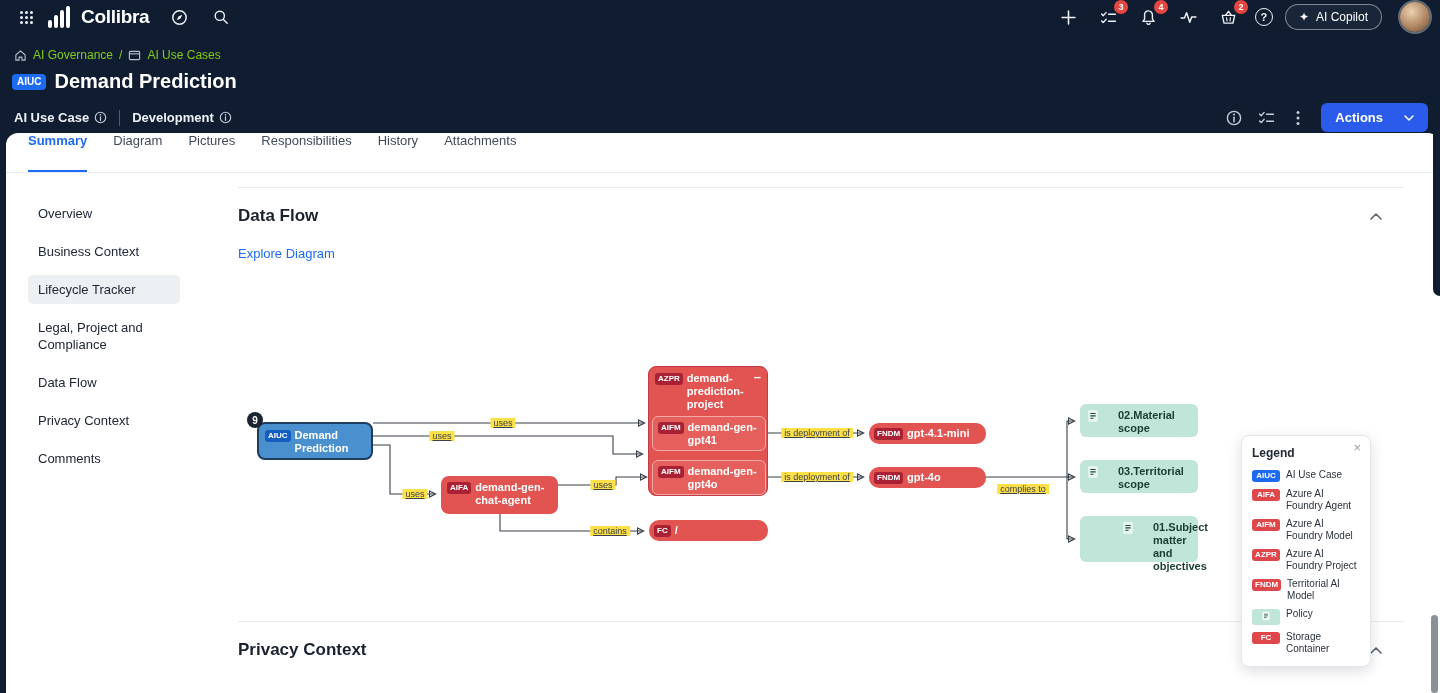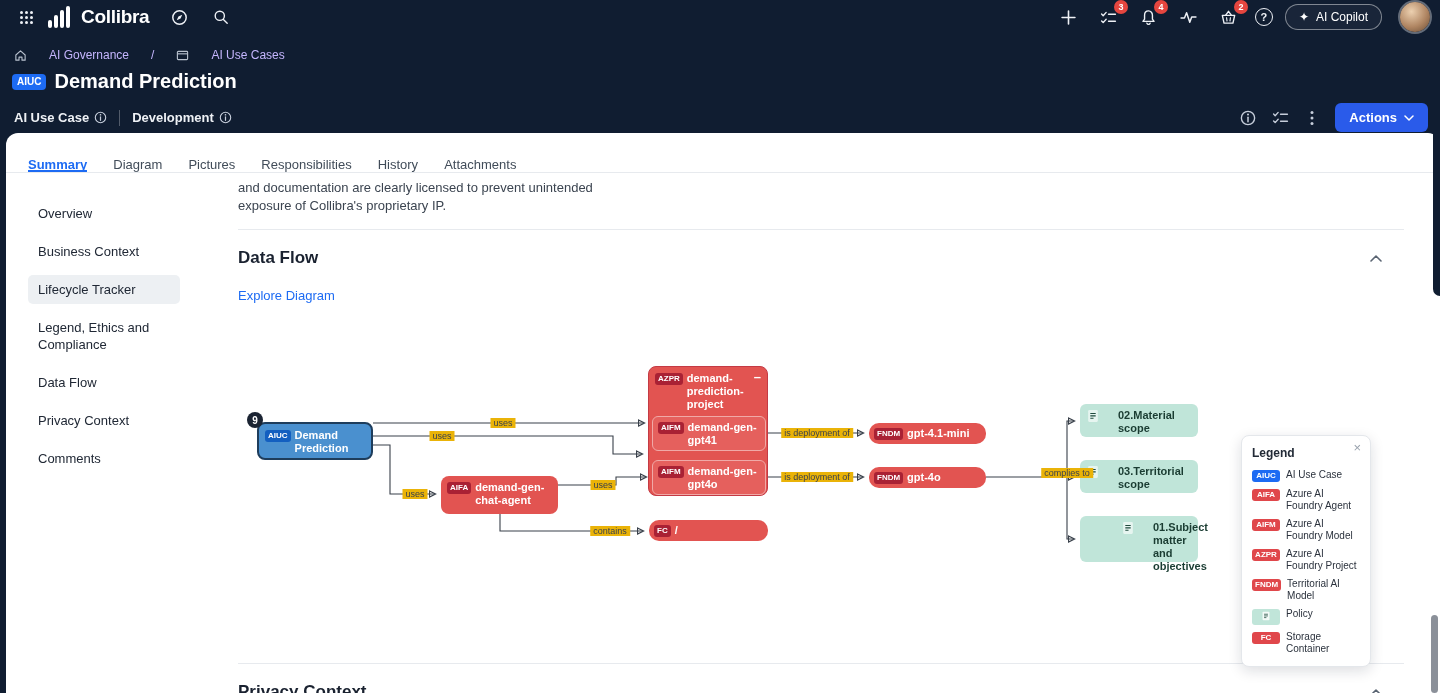--- a/index.html
+++ b/index.html
@@ -12,38 +12,38 @@
   .icon-btn { width:28px; height:28px; display:flex; align-items:center; justify-content:center; position:relative; cursor:pointer; flex:none; }
   .logo { display:flex; align-items:center; gap:7px; margin:0 16px 0 8px; cursor:pointer; }
   .logo-text { font-size:19px; font-weight:700; letter-spacing:-0.3px; color:#fff; }
   .tb-right { margin-left:auto; display:flex; align-items:center; gap:12px; }
   .badge { position:absolute; top:-3px; right:-5px; background:#e5463f; color:#fff; font-size:9px; font-weight:700; min-width:14px; height:14px; border-radius:8px; line-height:14px; text-align:center; padding:0 2px; }
   .copilot { display:flex; align-items:center; gap:7px; border:1px solid rgba(255,255,255,.45); border-radius:16px; padding:5px 13px; font-size:12px; color:#fff; cursor:pointer; background:rgba(255,255,255,.04); }
   .copilot .spark { font-size:12px; line-height:10px; }
   .avatar { width:30px; height:30px; border-radius:50%; margin-left:6px; background:radial-gradient(circle at 38% 32%, #ecd0b0, #b08663 55%, #6f5037 95%); box-shadow:0 0 0 2px rgba(255,255,255,.35); cursor:pointer; flex:none; }
 
   
-  .crumbs { display:flex; align-items:center; gap:22px; padding:14px 0 0 14px; font-size:12px; color:#c4b5fd; }
+  .crumbs { display:flex; align-items:center; gap:6px; padding:14px 0 0 14px; font-size:12px; color:#84cc16; }
   .crumb { cursor:pointer; }
   .title-row { display:flex; align-items:center; gap:8px; padding:8px 0 0 12px; }
   .type-chip { background:#1d6bf3; color:#fff; font-size:10px; font-weight:700; padding:3px 5px; border-radius:4px; line-height:10px; }
   .page-title { font-size:20px; font-weight:700; color:#fff; }
   .meta-row { display:flex; align-items:center; gap:12px; padding:10px 12px 0 14px; font-size:13px; font-weight:600; color:#eef1f5; }
   .meta-item { display:flex; align-items:center; gap:5px; }
   .vdiv { width:1px; height:16px; background:rgba(255,255,255,.28); }
   .meta-right { margin-left:auto; display:flex; align-items:center; gap:16px; color:#c6cedb; }
-  .actions-btn { display:flex; align-items:center; gap:7px; background:#2a5bea; color:#fff; font-size:13px; font-weight:600; padding:7px 14px; border-radius:6px; cursor:pointer; }
+  .actions-btn { display:flex; align-items:center; gap:21px; background:#2a5bea; color:#fff; font-size:13px; font-weight:600; padding:7px 14px; border-radius:6px; cursor:pointer; }
 
   
   .card { position:absolute; top:133px; left:6px; right:0; bottom:0; background:#fff; border-radius:12px 12px 0 0; overflow:hidden; display:flex; flex-direction:column; }
   .dark-strip { position:absolute; top:133px; right:0; width:7px; height:163px; background:#101d31; border-radius:0 0 0 8px; z-index:7; }
   .scroll-thumb { position:absolute; right:2px; bottom:0; width:7px; height:78px; background:#8b9099; border-radius:4px; z-index:8; cursor:pointer; }
 
   .tabs { height:40px; flex:none; display:flex; align-items:stretch; gap:26px; padding-left:22px; border-bottom:1px solid #e7eaee; }
-  .tab { display:flex; align-items:flex-end; font-size:13px; color:#414c59; cursor:pointer; }
+  .tab { display:flex; align-items:flex-start; font-size:13px; color:#414c59; cursor:pointer; }
   .tab.active { color:#1d6bf3; font-weight:700; box-shadow:inset 0 -2px 0 #1d6bf3; }
 
   .body-area { flex:1; display:flex; min-height:0; }
   .sidenav { width:212px; flex:none; padding:26px 18px 0 22px; }
   .nav-item { font-size:13px; color:#202835; padding:6px 10px; border-radius:5px; margin-bottom:9px; line-height:17px; width:152px; cursor:pointer; }
   .nav-item.selected { background:#edf0f3; }
 
   .content { flex:1; position:relative; min-width:0; }
   .intro { padding:6px 40px 0 20px; font-size:13px; color:#3b4450; line-height:18px; }
   .divider { height:1px; background:#e7eaee; margin:14px 36px 0 20px; }
@@ -65,21 +65,21 @@
   .c-red { background:#a92134; }
   .c-blue { background:#135fc0; }
   .pill { border-radius:10px; padding:3px 5px; align-items:center; height:21px; }
   .container-node { background:#e25451; border:1px solid #c43a44; border-radius:8px; }
   .container-head { display:flex; gap:4px; padding:5px 6px; color:#fff; font-size:11px; font-weight:700; line-height:13px; align-items:flex-start; }
   .collapse-btn { margin-left:auto; color:#fff; font-size:13px; line-height:9px; cursor:pointer; }
   .sub-node { position:absolute; left:3px; width:114px; background:#e5605d; border:1px solid #f0a9a7; border-radius:6px; display:flex; gap:4px; padding:4px 5px; color:#fff; font-size:11px; font-weight:700; line-height:13px; align-items:flex-start; cursor:pointer; }
   .policy { background:#c0e5d9; border-radius:6px; color:#1a3c32; display:flex; gap:18px; padding:5px 6px; font-size:11px; font-weight:700; line-height:13px; align-items:flex-start; }
   .p-icon { flex:none; margin-top:0; }
   .badge9 { position:absolute; width:16px; height:16px; border-radius:50%; background:#1b2433; color:#fff; font-size:10px; font-weight:700; display:flex; align-items:center; justify-content:center; z-index:3; pointer-events:auto; }
-  .edge-label { position:absolute; transform:translate(-50%,-50%); background:#eab308; padding:0 3px; font-size:9px; color:#3a414c; white-space:nowrap; z-index:2; }
+  .edge-label { position:absolute; transform:translate(-50%,-50%); background:#fde047; padding:0 3px; font-size:9px; color:#3a414c; white-space:nowrap; z-index:2;text-decoration:underline; }
 
   .legend { position:absolute; left:1023px; top:262px; width:130px; background:#fff; border:1px solid #e4e7eb; border-radius:8px; box-shadow:0 4px 14px rgba(16,24,40,.14); z-index:4; padding-bottom:8px; pointer-events:auto; }
   .legend-title { font-size:12px; font-weight:700; color:#222a36; margin:10px 10px 6px; }
   .legend-close { position:absolute; top:5px; right:9px; color:#98a1ac; font-size:13px; line-height:13px; cursor:pointer; }
   .legend-row { display:flex; gap:6px; padding:3px 10px; align-items:flex-start; }
   .legend-chip { flex:none; min-width:28px; text-align:center; font-size:8px; font-weight:700; color:#fff; padding:2px 3px; border-radius:3px; line-height:8px; margin-top:1px; }
   .lc-blue { background:#1d6bf3; }
   .lc-red { background:#e0474b; }
   .lc-policy { background:#c0e5d9; }
   .legend-label { font-size:10px; color:#2b323d; line-height:12px; }
@@ -264,31 +264,27 @@
           <span>Attachments</span>
         </div>
     </div>
 
     <div class="body-area">
 
       <div class="sidenav">
         <div class="nav-item">Overview</div>
         <div class="nav-item">Business Context</div>
         <div class="nav-item selected">Lifecycle Tracker</div>
-        <div class="nav-item">Legend, Ethics and Compliance</div>
+        <div class="nav-item">Legal, Project and Compliance</div>
         <div class="nav-item">Data Flow</div>
         <div class="nav-item">Privacy Context</div>
         <div class="nav-item">Comments</div>
       </div>
 
       <div class="content">
-        <div class="intro">
-          <div>and documentation are clearly licensed to prevent unintended</div>
-          <div>exposure of Collibra's proprietary IP.</div>
-        </div>
         <div class="divider"></div>
         <div class="section-head">
           <span class="section-title">Data Flow</span>
           <span class="chev-btn">
             <svg width="12" height="7" viewBox="0 0 12 7">
               <polyline points="1,6 6,1 11,6" fill="none" stroke="#5a6472" stroke-width="1.6" stroke-linecap="round" stroke-linejoin="round"></polyline>
             </svg>
           </span>
         </div>
         <a class="explore">Explore Diagram</a>
@@ -325,21 +321,21 @@
             <path d="M849 304 V366 H856" marker-end="url(#arr)"></path>
           </svg>
 
           <span class="edge-label" style="left:285px; top:250px;">uses</span>
           <span class="edge-label" style="left:224px; top:263px;">uses</span>
           <span class="edge-label" style="left:197px; top:321px;">uses</span>
           <span class="edge-label" style="left:385px; top:312px;">uses</span>
           <span class="edge-label" style="left:392px; top:358px;">contains</span>
           <span class="edge-label" style="left:599px; top:260px;">is deployment of</span>
           <span class="edge-label" style="left:599px; top:304px;">is deployment of</span>
-          <span class="edge-label" style="left:805px; top:300px;margin-left:44px;">complies to</span>
+          <span class="edge-label" style="left:805px; top:316px;">complies to</span>
 
           <span class="badge9" style="left:29px; top:239px;">9</span>
           <div class="node n-box blue" style="left:39px; top:249px; width:116px; height:38px;">
             <span class="chip c-blue">AIUC</span>
             <span>Demand Prediction</span>
           </div>
 
           <div class="node n-box red" style="left:223px; top:303px; width:117px; height:38px;">
             <span class="chip c-red">AIFA</span>
             <span>demand-gen-chat-agent</span>

